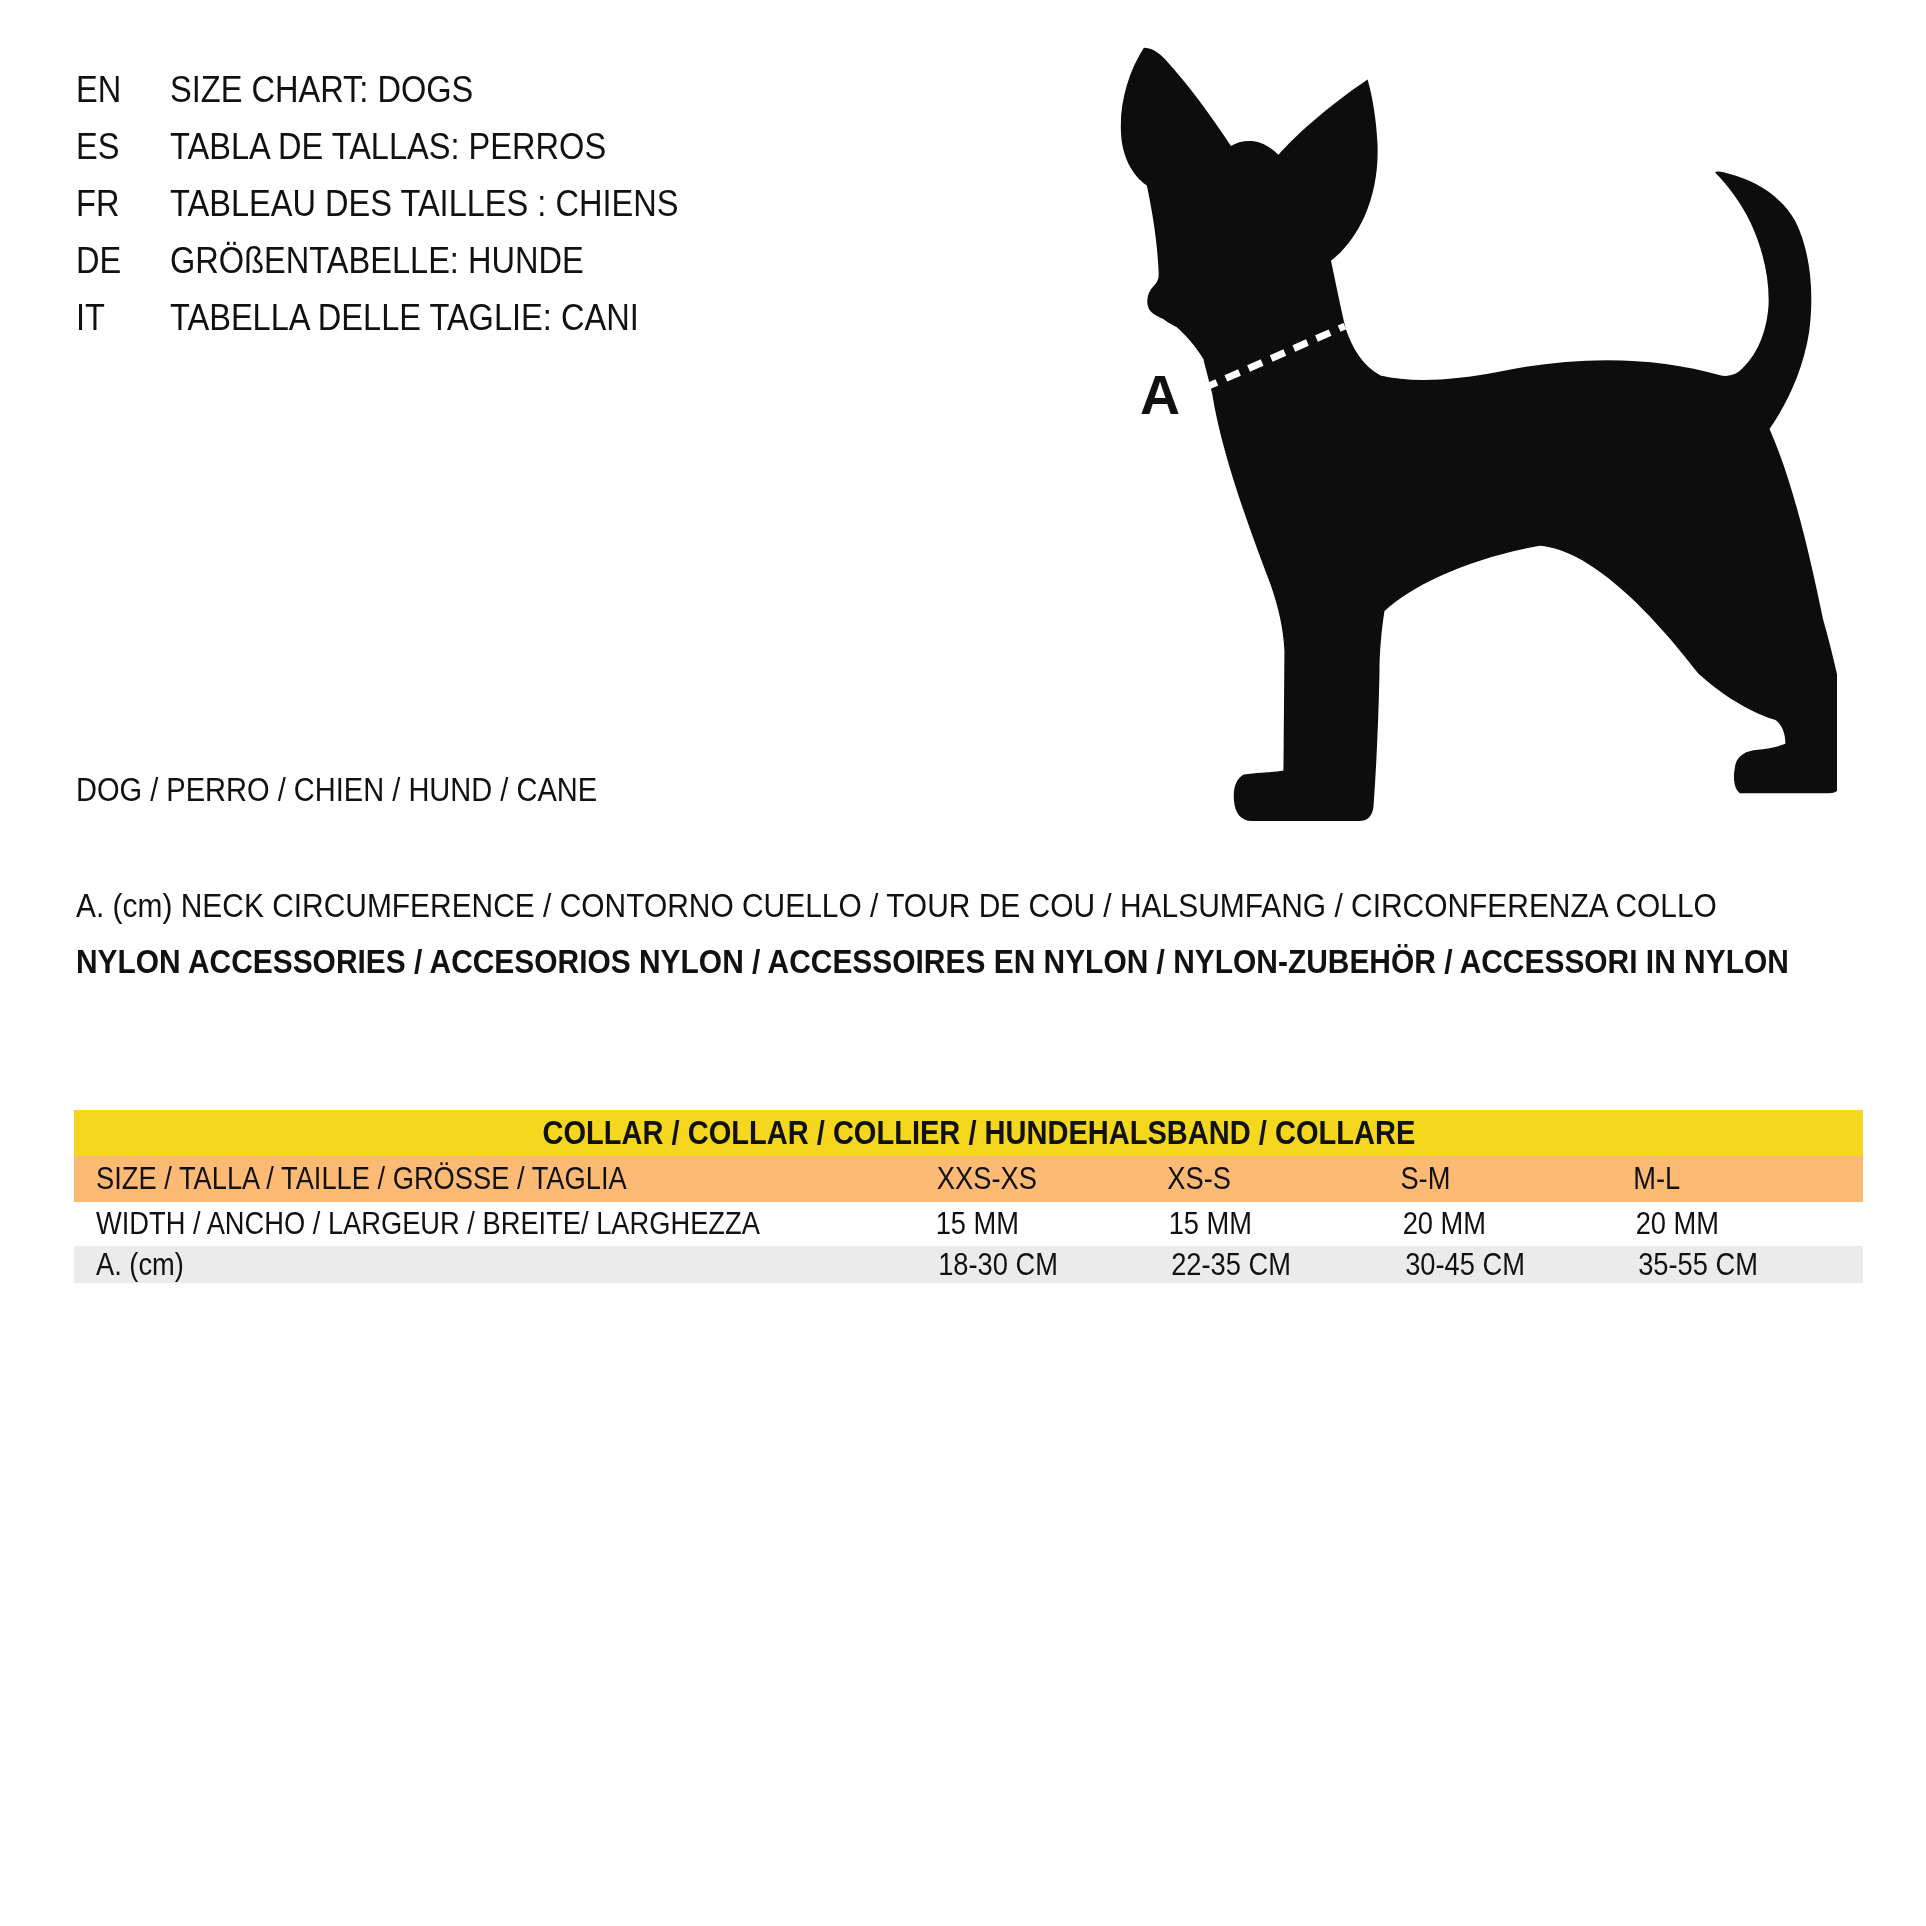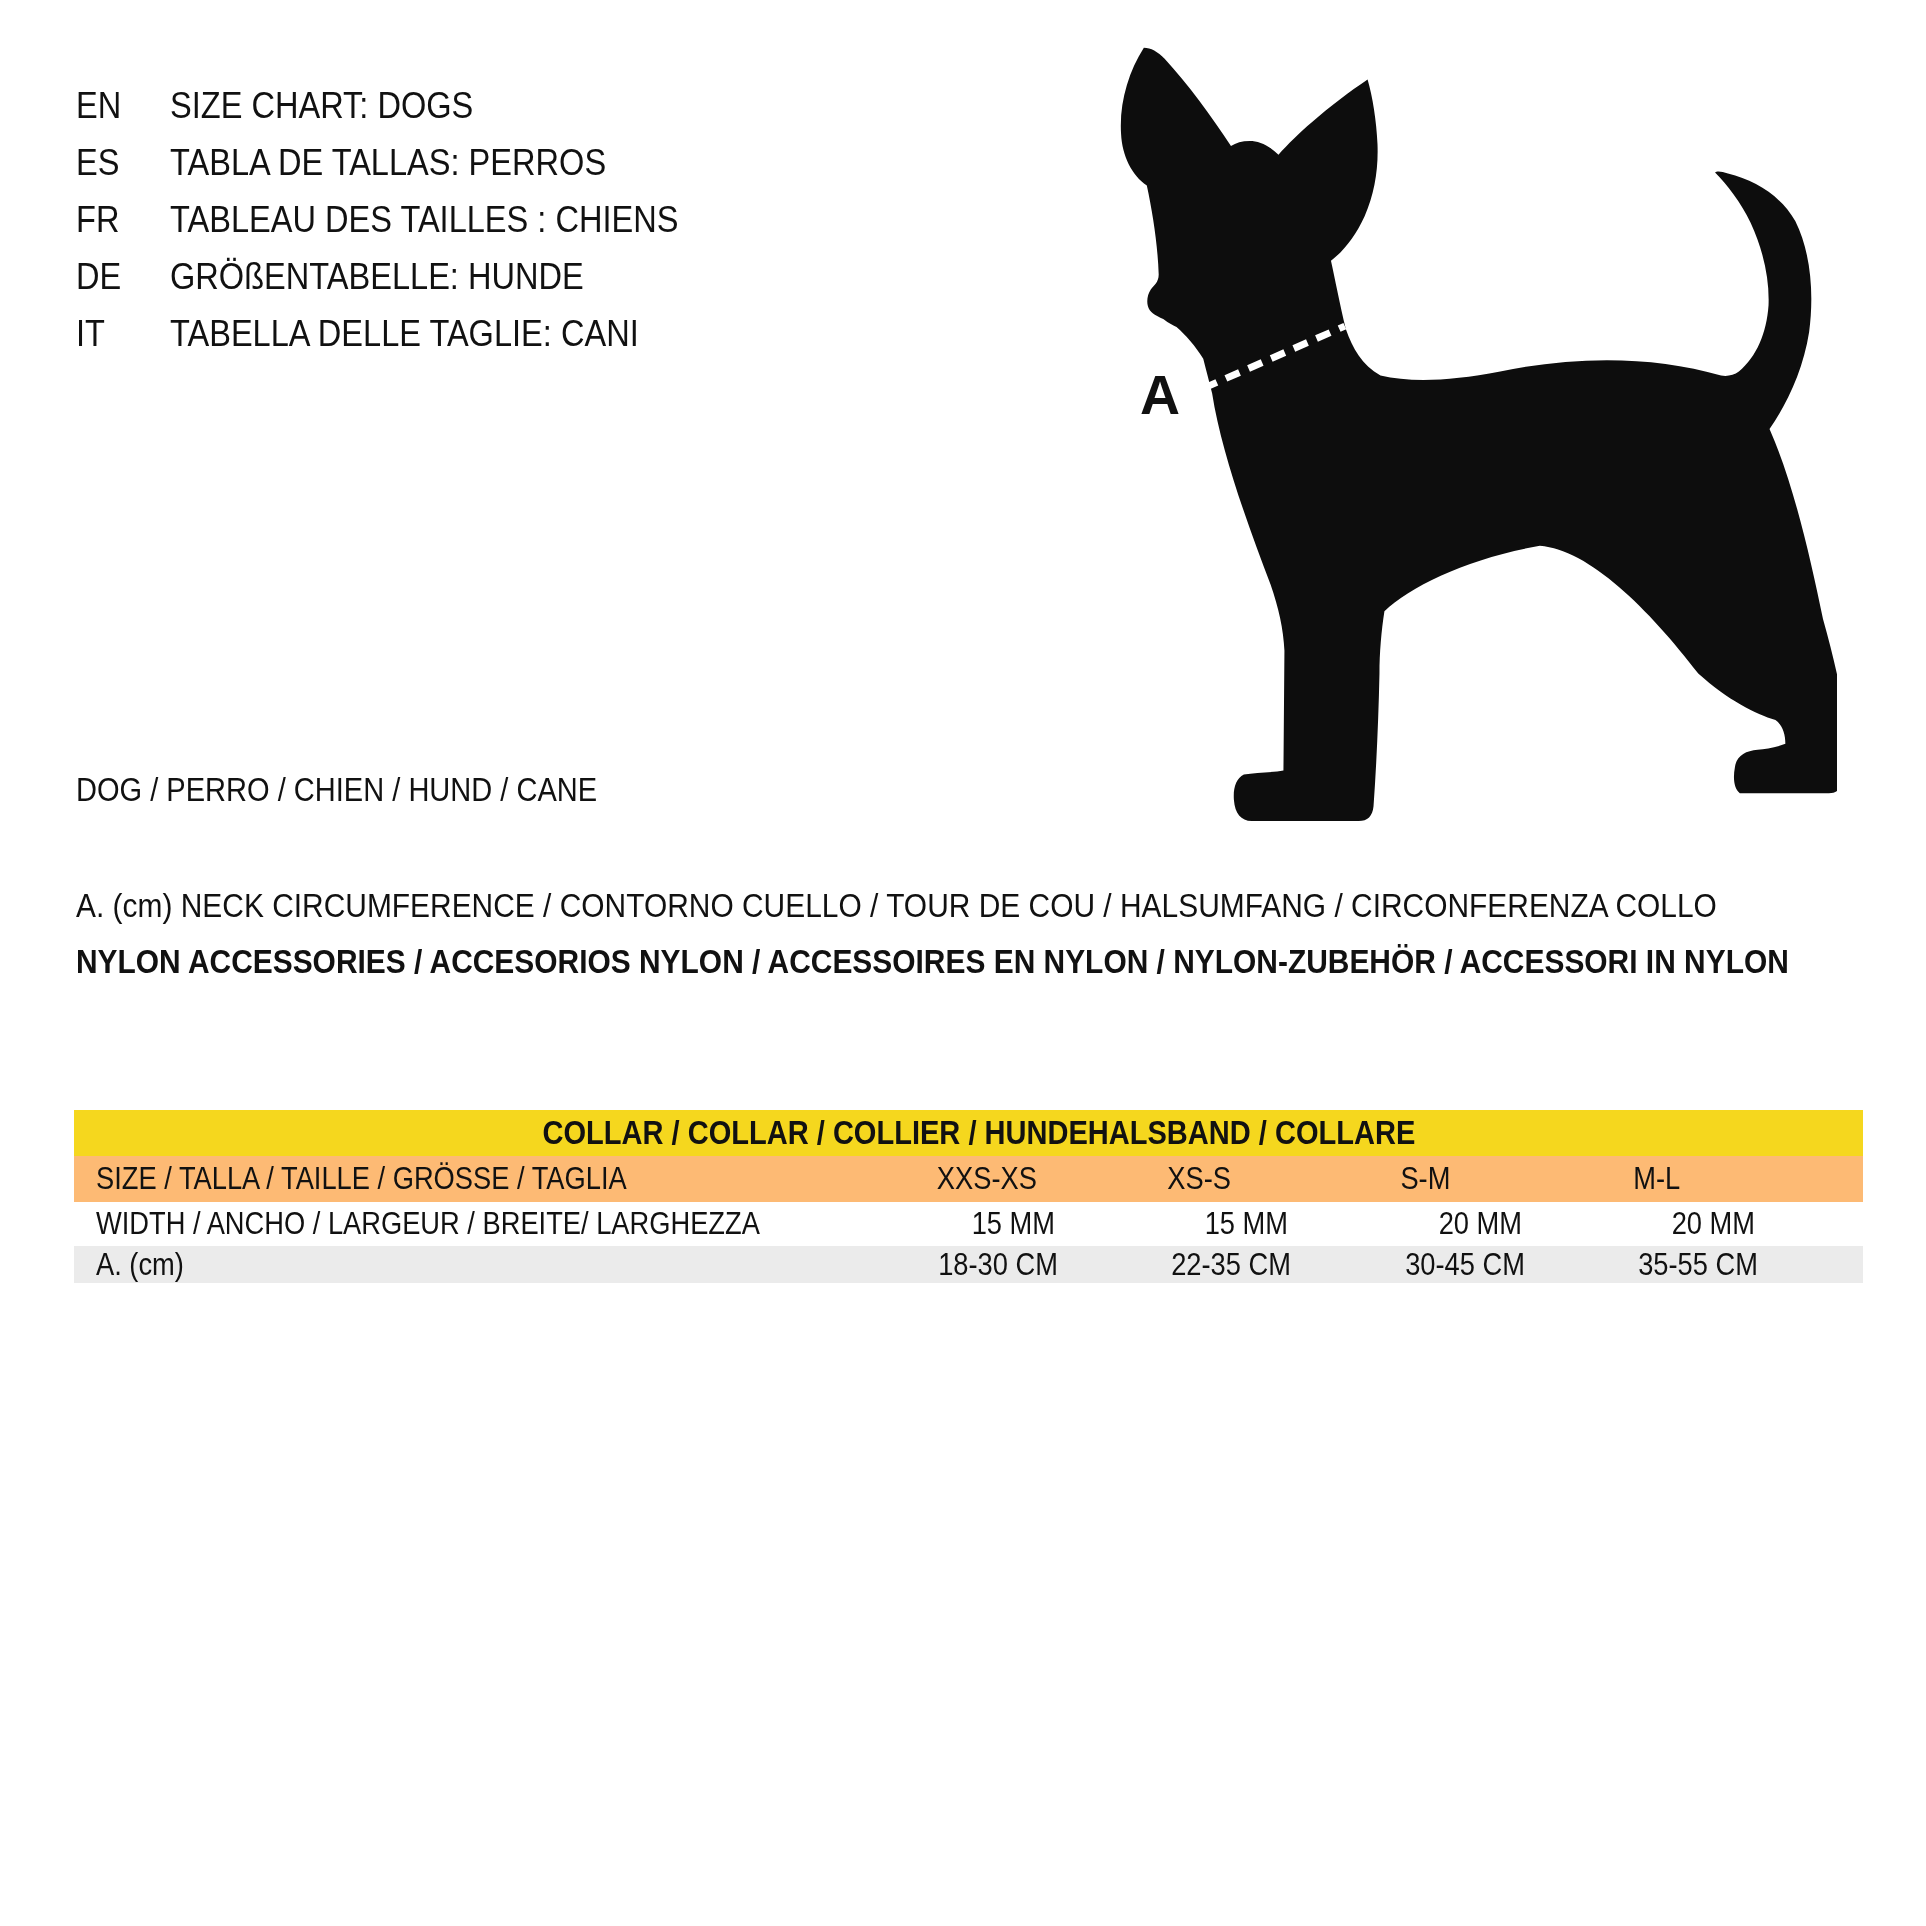--- a/index.html
+++ b/index.html
@@ -11,40 +11,40 @@
     position:relative;
     overflow:hidden;
   }
   .canvas { position:absolute; inset:0; }
 
   
   .cx { display:inline-block; transform:scaleX(0.88); transform-origin:left center; white-space:nowrap; }
   .cxc { display:inline-block; transform:scaleX(0.88); transform-origin:center center; white-space:nowrap; }
 
   
-  .lang-list { position:absolute; left:76px; top:61px;margin-top:16px; }
+  .lang-list { position:absolute; left:76px; top:61px; }
   .lang-row { height:57px; display:flex; align-items:center; font-size:37px; letter-spacing:0; }
   .lang-code { width:94px; flex:0 0 94px; }
 
   
   .dog-figure { position:absolute; left:1114px; top:35px; width:723px; height:792px; }
   .dog-figure svg { width:100%; height:100%; display:block; }
 
   
   .caption { position:absolute; left:76px; top:768px; height:44px; line-height:44px; font-size:33px; }
   .note-measure { position:absolute; left:76px; top:883px; height:44px; line-height:44px; font-size:34px; }
   .note-material { position:absolute; left:76px; top:939px; height:44px; line-height:44px; font-size:34px; font-weight:bold; }
 
   
   .size-table { position:absolute; left:74px; top:1110px; width:1789px; }
   .t-title { height:46px; display:flex; align-items:center; justify-content:center;
              font-size:33px; font-weight:bold; }
   .t-row { display:grid; grid-template-columns:856px 1fr 1fr 1fr 1fr; align-items:center; }
   .t-row.r0 { height:46px; }
-  .t-row.r1 { height:44px;gap:36px; }
+  .t-row.r1 { height:44px; }
   .t-row.r2 { height:37px; }
   .t-label { padding-left:22px; font-size:31px; }
   .t-cell { text-align:center; font-size:31px; display:flex; justify-content:flex-start; align-items:center; }
 </style>
 </head>
 <body style="background: rgb(255, 255, 255); color: rgb(17, 17, 17);">
 
 <div class="canvas">
 
   <div class="lang-list">

